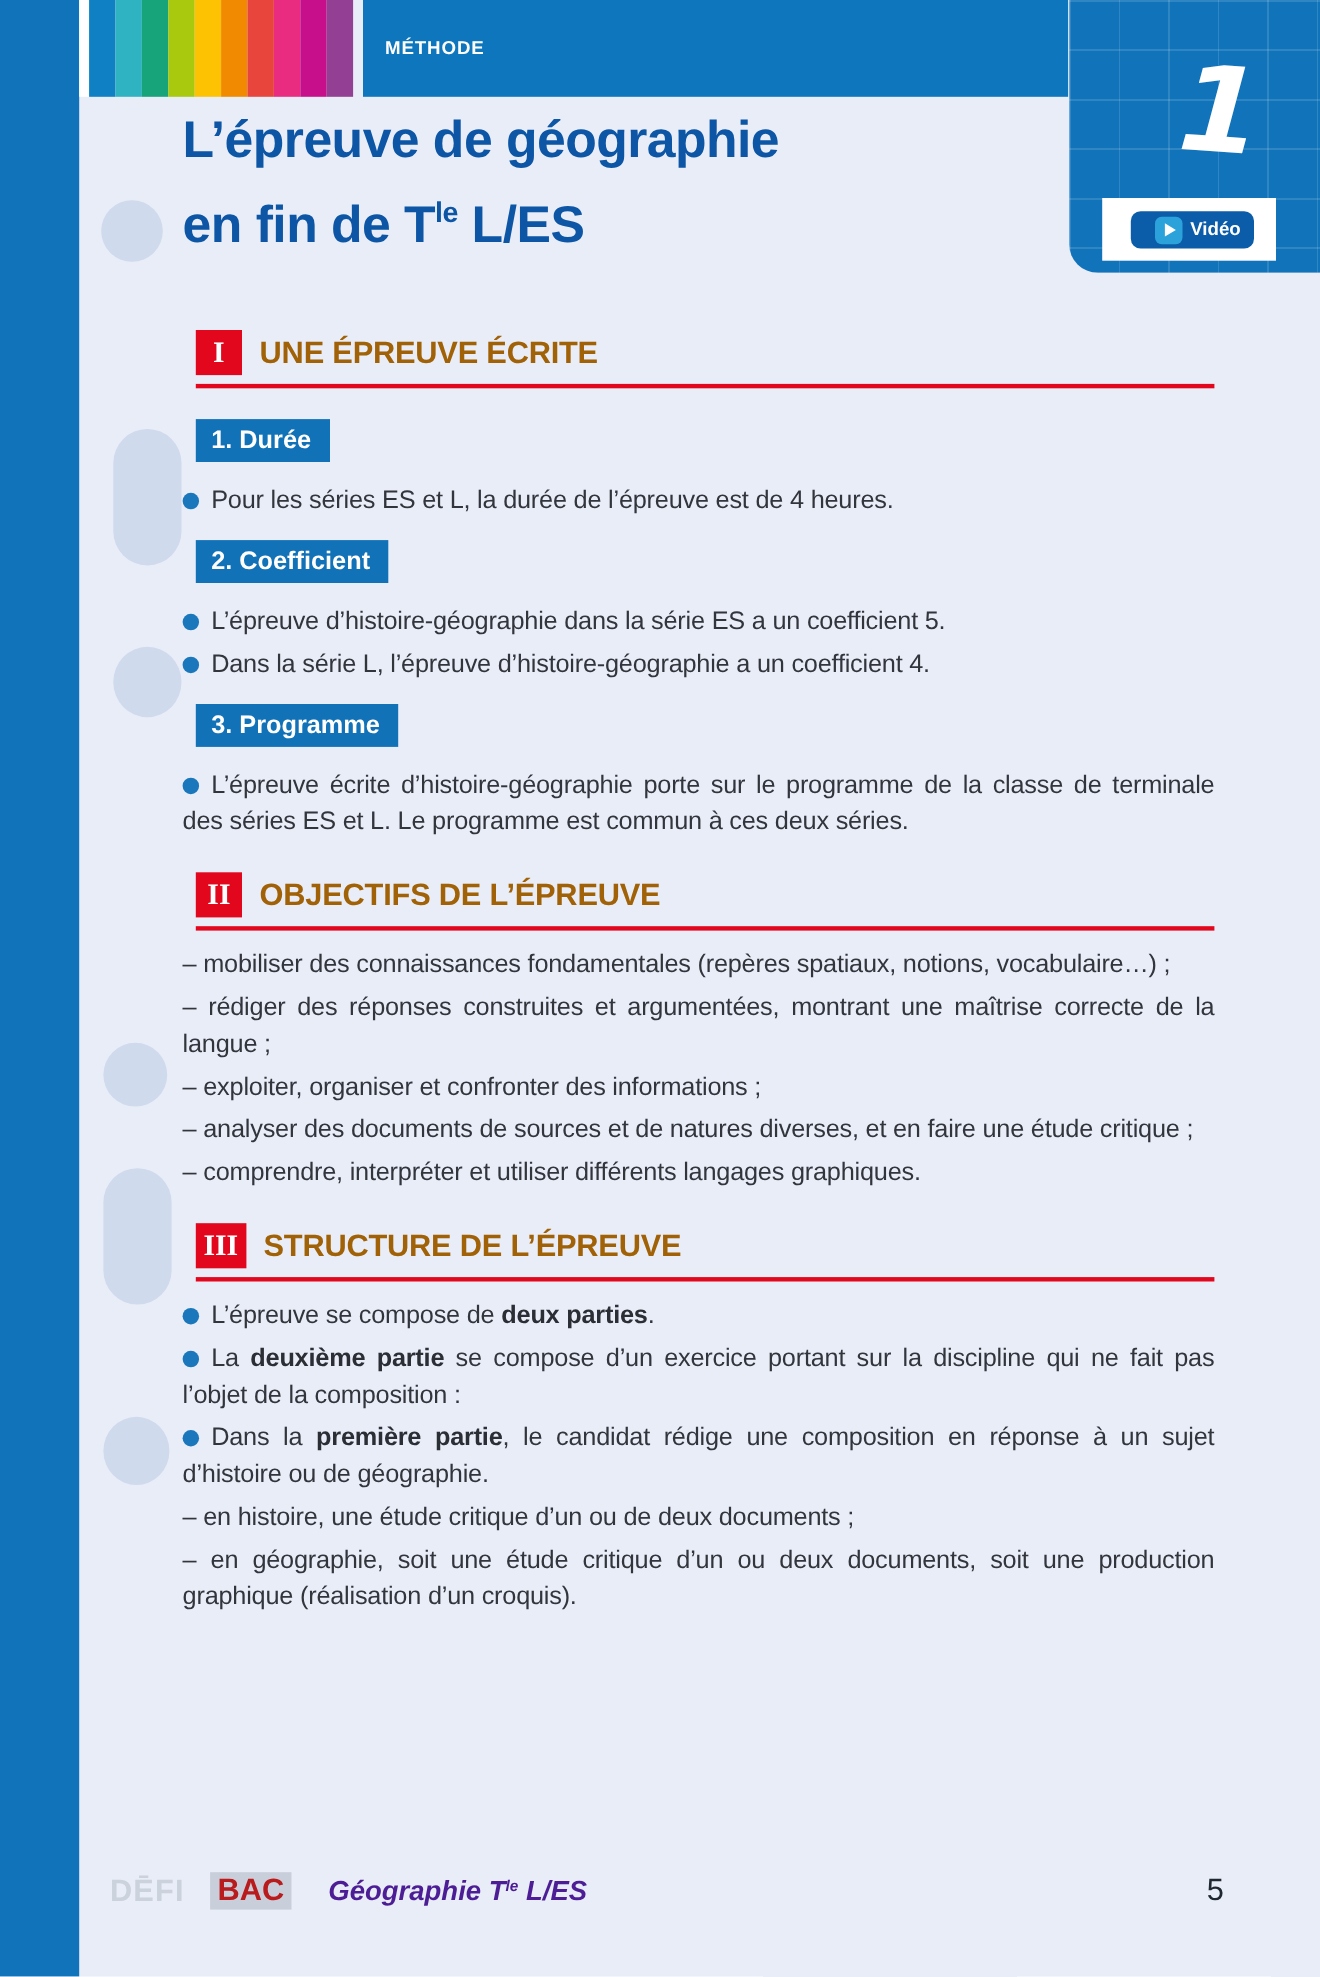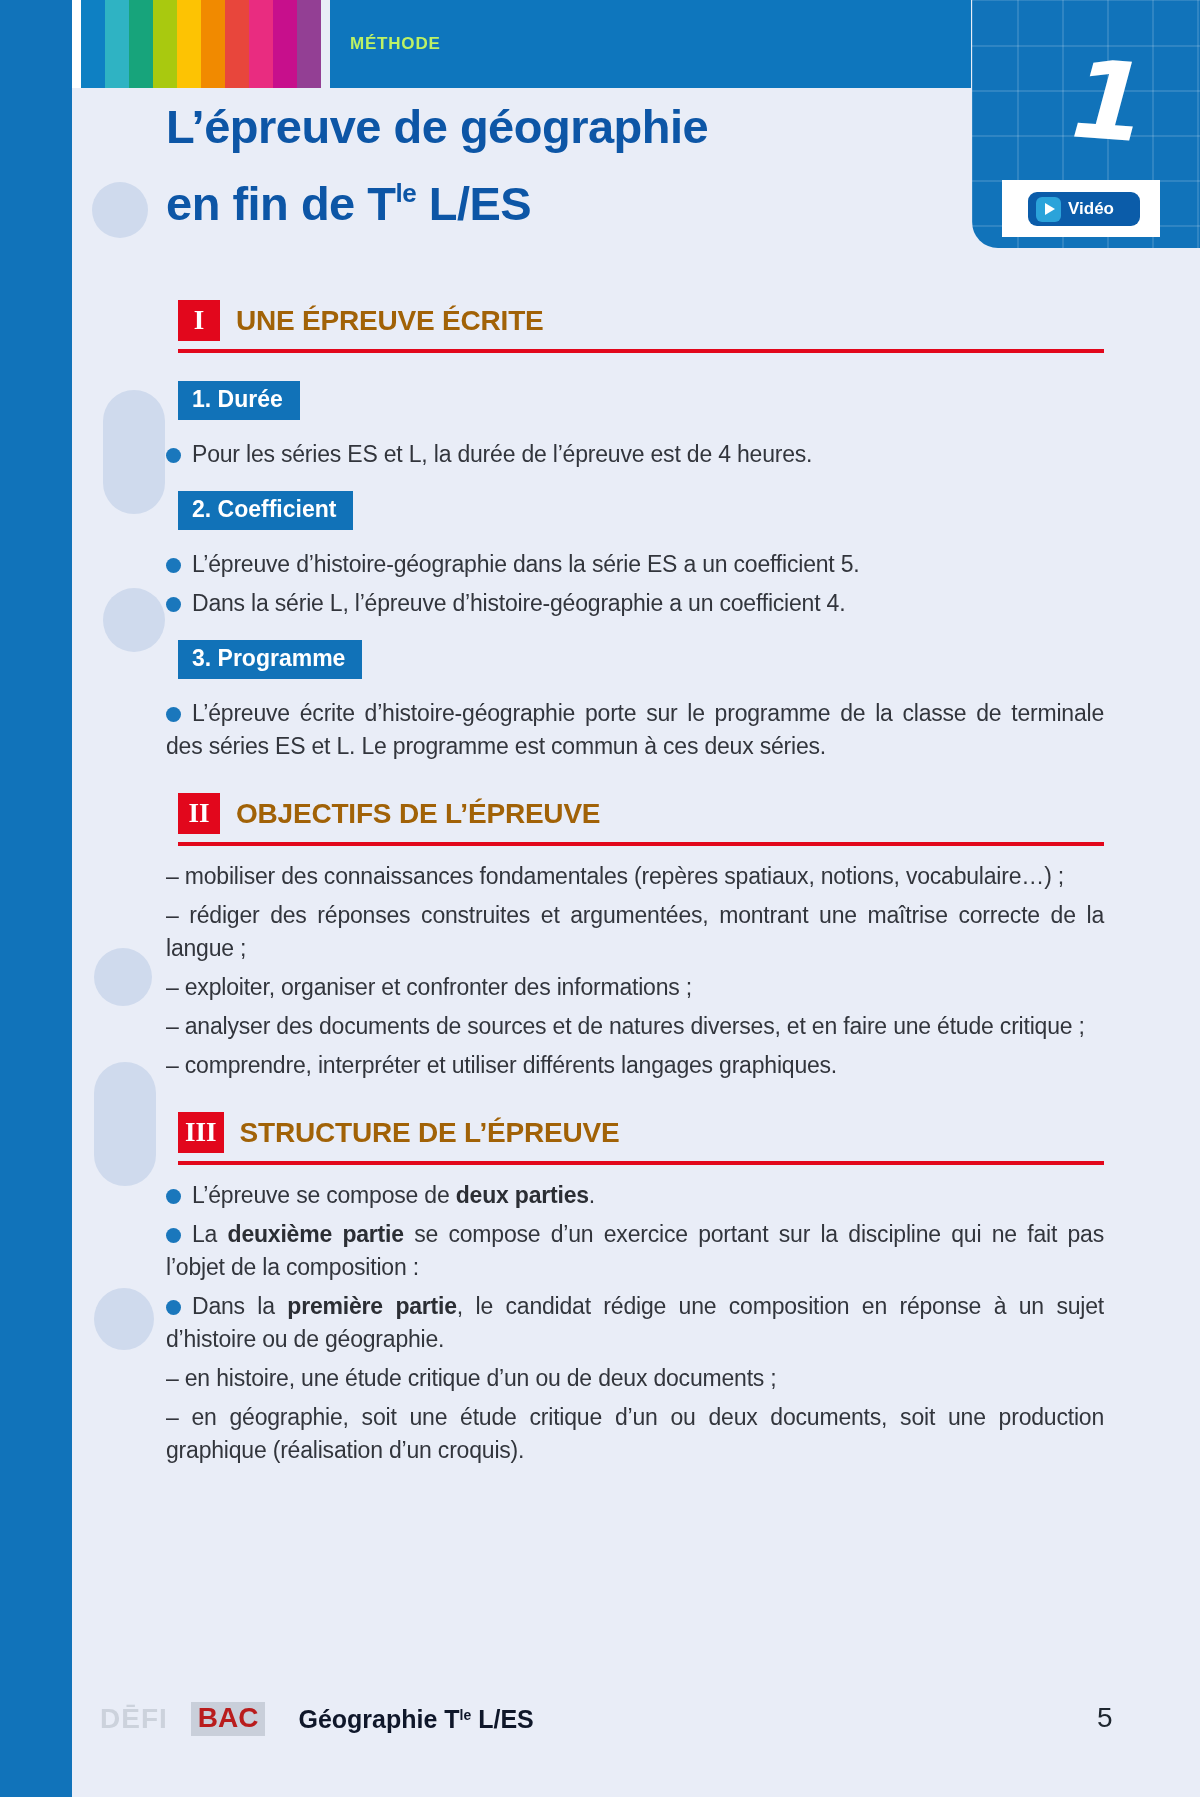--- a/index.html
+++ b/index.html
@@ -11,41 +11,41 @@
     overflow: hidden;
     font-family: "Liberation Sans", sans-serif;
   }
   
   .left-bar { position:absolute; left:0; top:0; width:72px; height:100%; background:#1173ba; }
   
   .stripe-band { position:absolute; left:72px; top:0; height:88px; display:flex; border-left:9px solid #ffffff; }
   .stripe { width:24px; height:100%; }
   
   .header-band { position:absolute; left:330px; top:0; width:641px; height:88px; background:#0e76bd; display:flex; align-items:center; padding-left:20px; }
-  .method-label { color:#bef264; font-weight:bold; font-size:17px; letter-spacing:.8px; }
+  .method-label { color:#ffffff; font-weight:bold; font-size:17px; letter-spacing:.8px; }
   
   .chapter-box {
     position:absolute; left:972px; top:0; width:228px; height:248px;
     background-color:#1173ba;
     background-image:
       repeating-linear-gradient(to right, rgba(255,255,255,.13) 0 1.5px, transparent 1.5px 45px),
       repeating-linear-gradient(to bottom, rgba(255,255,255,.13) 0 1.5px, transparent 1.5px 45px);
     border-radius:0 0 0 26px;
   }
   .chapter-number {
     position:absolute; left:100px; top:48px;
     color:#ffffff; font-family:"DejaVu Sans", sans-serif;
     font-style:italic; font-weight:bold; font-size:108px; line-height:1;
     transform:rotate(4deg);
   }
   .video-chip { position:absolute; left:30px; top:180px; width:158px; height:57px; background:#ffffff; }
   .video-btn {
     position:absolute; left:26px; top:12px; height:34px; min-width:112px;
     background:#0b5ca9; border-radius:9px;
-    display:flex; align-items:center; gap:7px; padding:0 12px 0 8px;
+    display:flex; align-items:center; gap:7px; padding:0 12px 0 22px;
     cursor:pointer;
   }
   .play-sq { width:25px; height:25px; background:#2ba3da; border-radius:6px; display:flex; align-items:center; justify-content:center; flex:0 0 auto; }
   .play-tri { width:0; height:0; border-left:10px solid #ffffff; border-top:6px solid transparent; border-bottom:6px solid transparent; margin-left:2px; }
   .video-label { color:#ffffff; font-weight:bold; font-size:17px; }
   
   .decor { position:absolute; background:#cfdaed; }
   .decor.circle { border-radius:50%; }
   .decor.capsule { border-radius:32px; }
   
@@ -75,21 +75,21 @@
   .para.justify { text-align:justify; }
   .para b { font-weight:bold; color:#2b2e34; }
   .dot {
     display:inline-block; width:15px; height:15px; border-radius:50%;
     background:#1a77bc; margin-right:11px; transform:translateY(1px);
   }
   
   .footer { position:absolute; left:100px; top:1702px; display:flex; align-items:center;gap:21px; }
   .brand-defi { color:#ccd2dc; font-weight:bold; font-size:28px; letter-spacing:1px; }
   .brand-bac { background:#c9cfda; color:#b91c1c; font-weight:bold; font-size:28px; padding:0 7px 2px; margin-left:2px; }
-  .footer-series { color:#0f172a; font-weight:bold; font-size:25px; margin-left:12px; }
+  .footer-series { color:#4c1d95; font-weight:bold; font-size:25px; margin-left:12px;font-style:italic; }
   .footer-series sup { font-size:14px; vertical-align:8px; }
   .page-number { position:absolute; left:1097px; top:1702px; color:#1f2730; font-size:28px; }
 </style>
 </head>
 <body>
 
 <div class="page">
 
   <div class="left-bar"></div>
 

